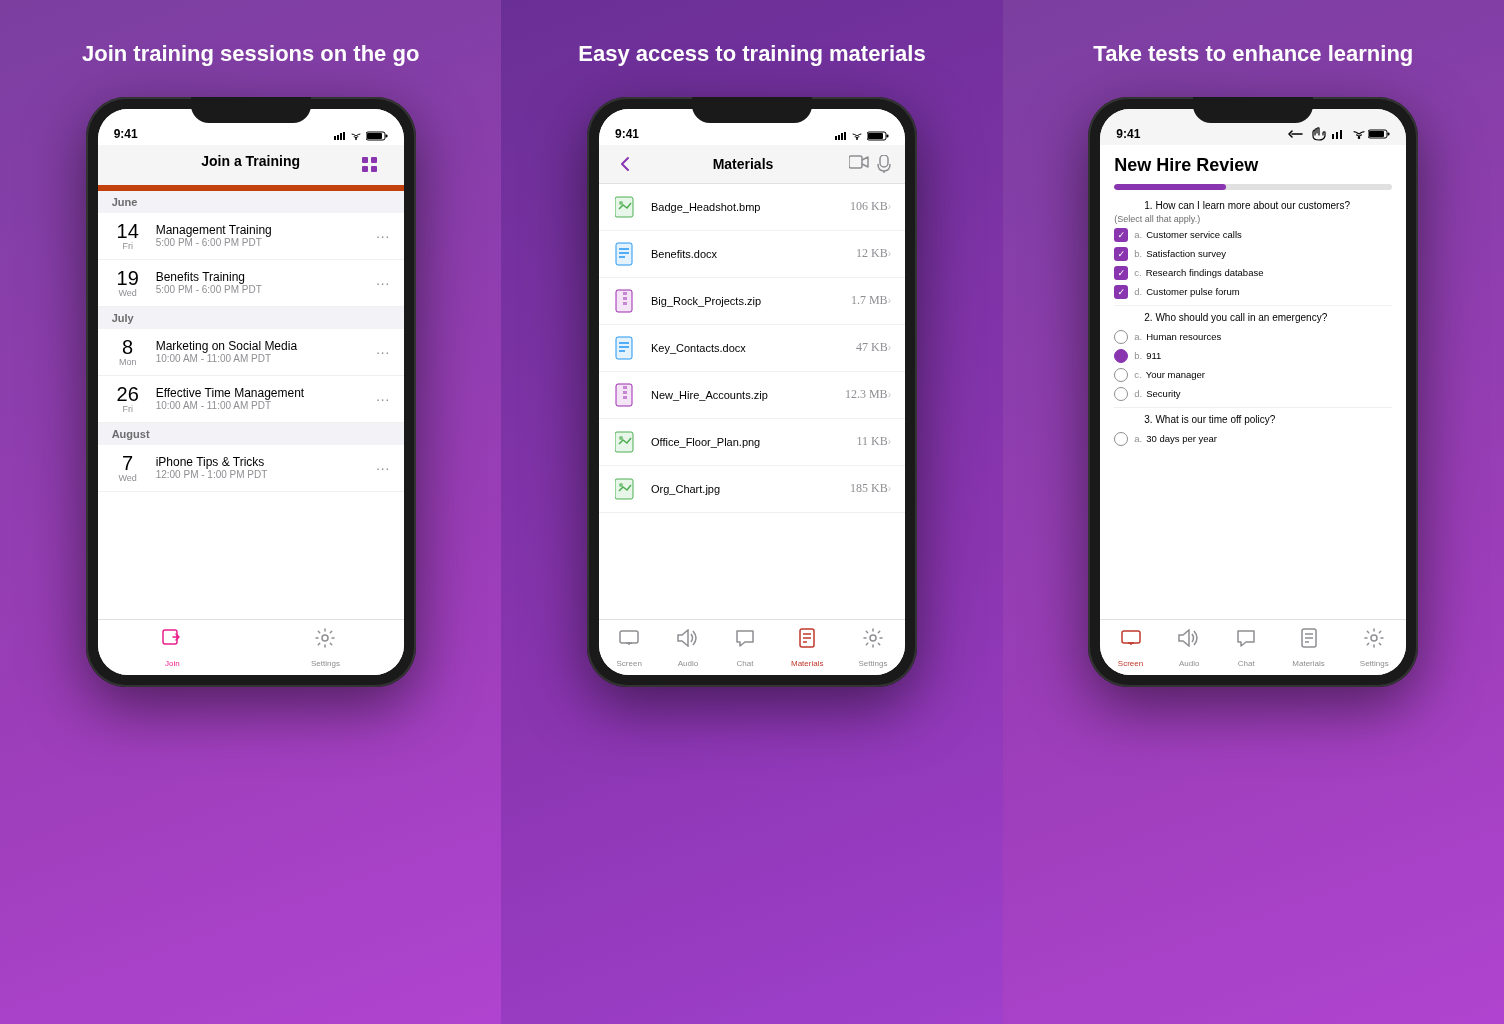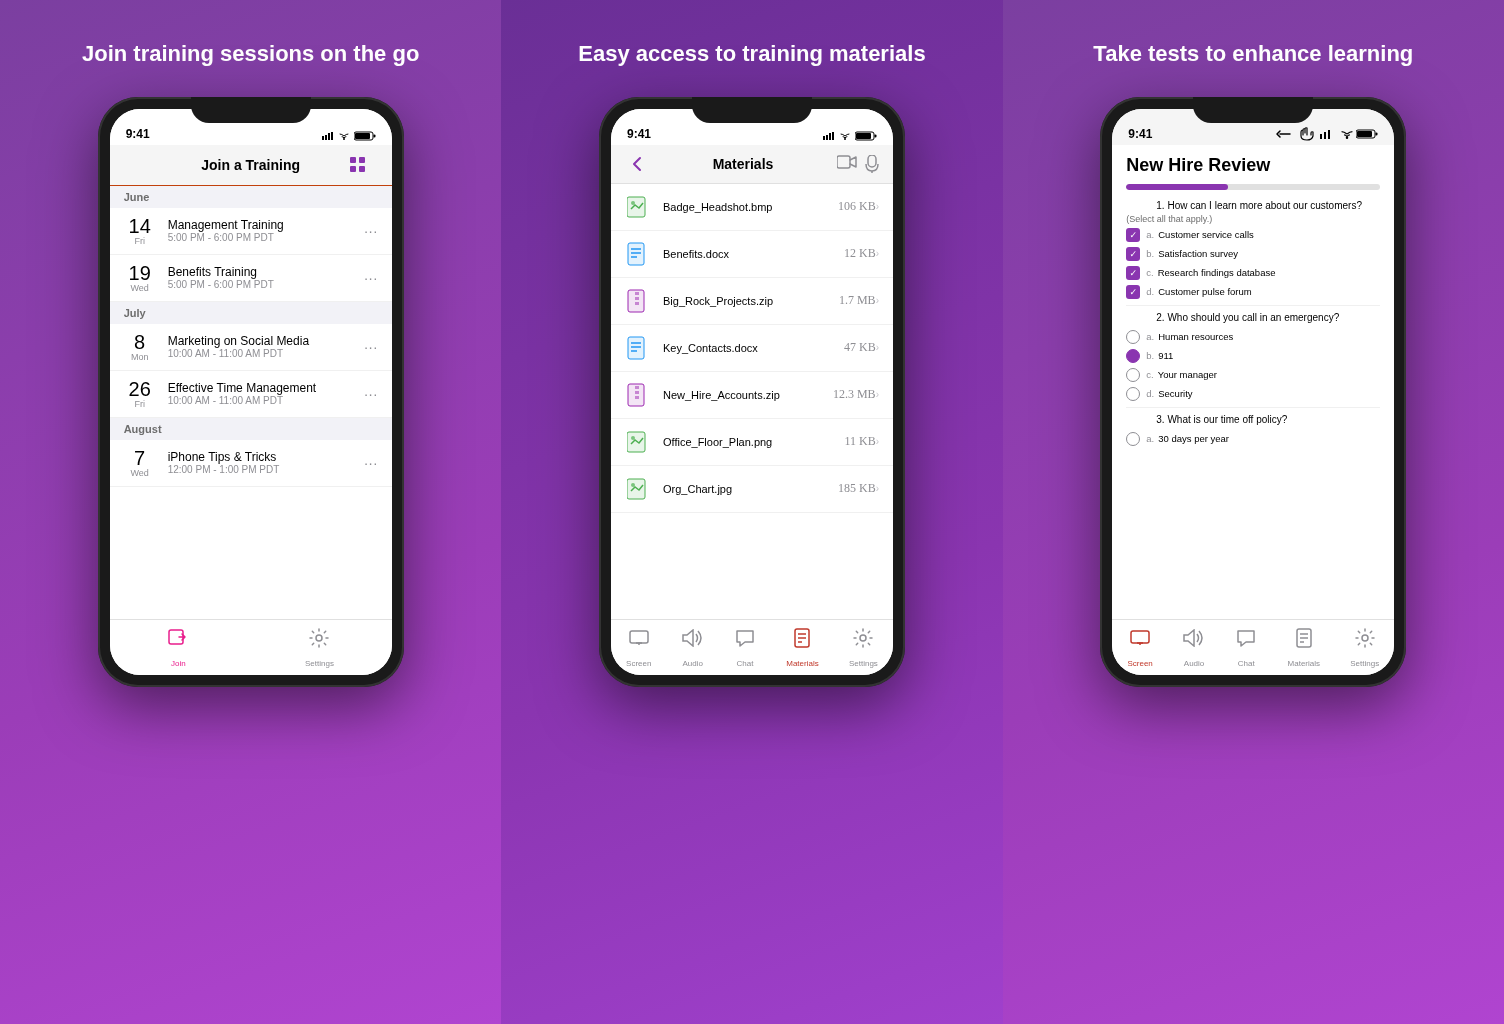--- a/index.html
+++ b/index.html
@@ -28,21 +28,21 @@
       color: #fff;
       font-size: 22px;
       font-weight: 700;
       text-align: center;
       margin-bottom: 28px;
       line-height: 1.3;
     }
 
     
     .phone {
-      width: 306px;
+      width: 330px;
       height: 590px;
       background: #1a1a1a;
       border-radius: 40px;
       position: relative;
       padding: 12px;
       box-shadow: 0 20px 60px rgba(0,0,0,0.5), inset 0 0 0 2px #333;
     }
 
     .phone-inner {
       width: 100%;
@@ -82,23 +82,23 @@
     }
 
     .status-time { font-size: 12px; font-weight: 700; }
     .status-icons { display: flex; gap: 4px; align-items: center; }
 
     
     .nav-bar {
       background: #f5f5f5;
       padding: 8px 22px;
       display: flex;
-      align-items: center;
+      align-items: flex-start;
       justify-content: space-between;
-      border-bottom: 1px solid #c2410c;
+      border-bottom: 6px solid #c2410c;
       flex-shrink: 0;
     }
 
     .nav-title {
       font-size: 14px;
       font-weight: 600;
       color: #000;
     }
 
     .nav-icon {

